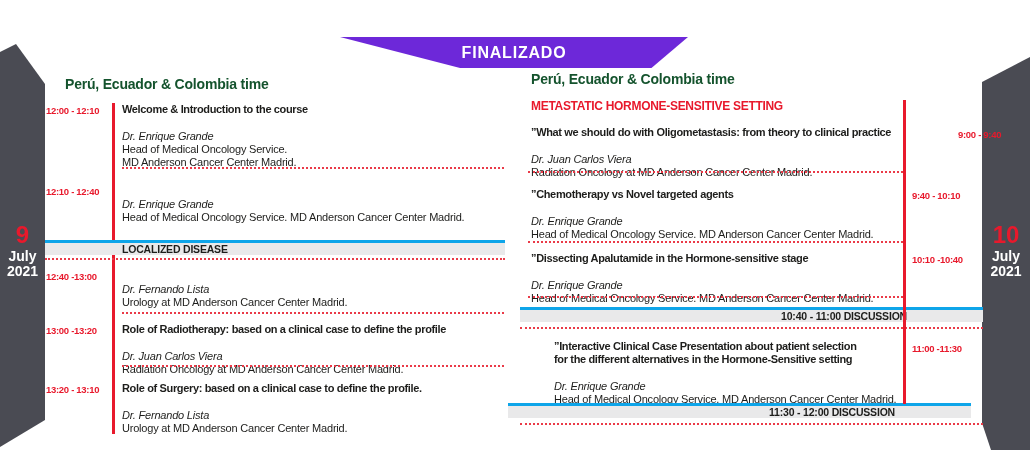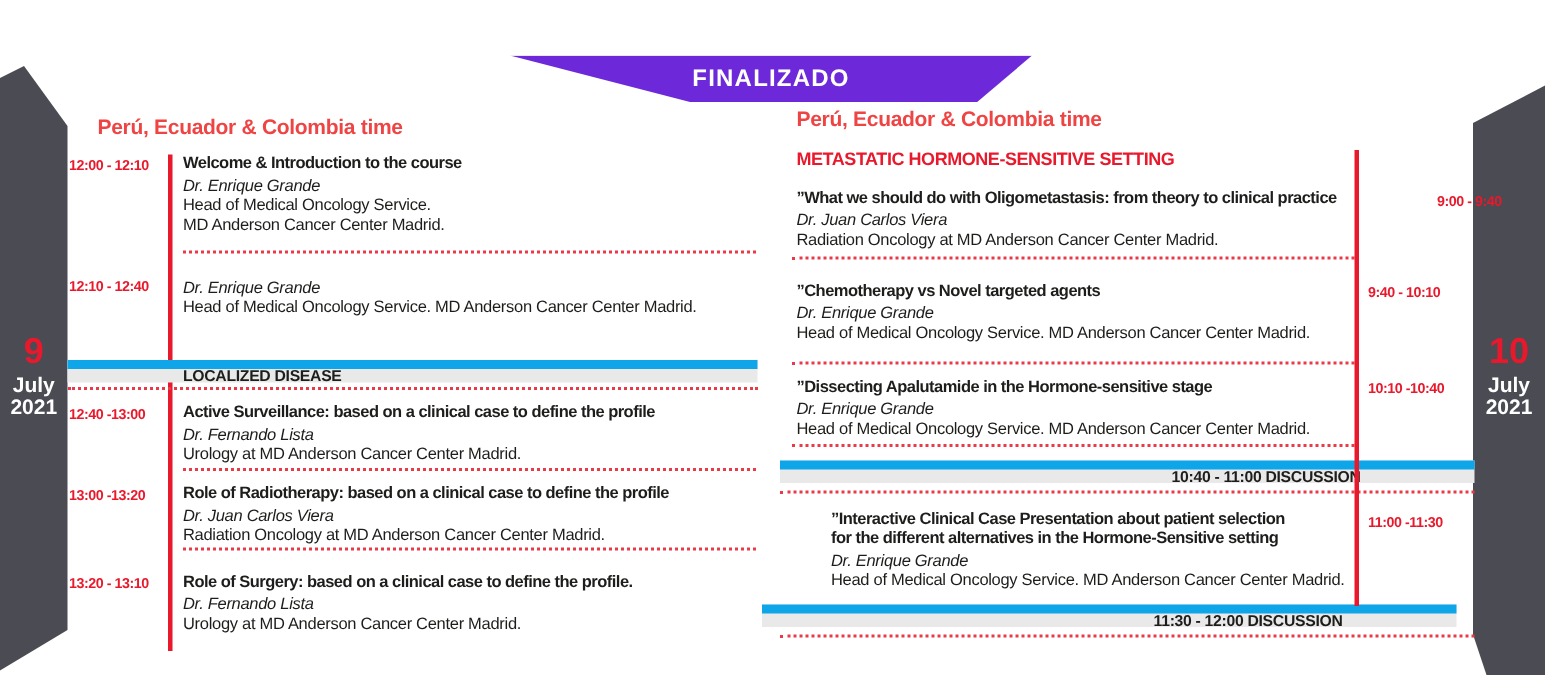--- a/index.html
+++ b/index.html
@@ -23,45 +23,45 @@
   svg.ribbons{position:absolute;left:0;top:0;z-index:0;pointer-events:none;}
   .day-block{
     position:absolute;z-index:1;text-align:center;line-height:1.1;
     font-weight:bold;color:#ffffff;
   }
   .day-block .day-num{display:block;font-size:24px;color:#e8192c;line-height:1.0;margin-bottom:2px;}
   .day-block .day-month{display:block;font-size:14px;}
   .day-block .day-year{display:block;font-size:14px;}
   
   .tz-heading{
-    position:absolute;color:#ef4444;font-weight:bold;font-size:14px;letter-spacing:-.2px;white-space:pre;
+    position:absolute;color:#14532d;font-weight:bold;font-size:14px;letter-spacing:-.2px;white-space:pre;
   }
   .section-heading{
     position:absolute;color:#e8192c;font-weight:bold;font-size:12px;letter-spacing:-.3px;white-space:pre;
   }
   
   .session{position:absolute;z-index:1;}
   .s-title{font-weight:bold;font-size:11px;line-height:13px;letter-spacing:-.35px;white-space:pre;}
-  .s-speaker{font-style:italic;font-size:11px;line-height:13px;letter-spacing:-.2px;margin-top:2px;white-space:pre;}
+  .s-speaker{font-style:italic;font-size:11px;line-height:13px;letter-spacing:-.2px;margin-top:14px;white-space:pre;}
   .s-affil{font-size:11px;line-height:13px;letter-spacing:-.2px;white-space:pre;}
   .time{
     position:absolute;z-index:1;color:#e8192c;font-weight:bold;font-size:9.5px;
     letter-spacing:-.3px;white-space:pre;
   }
   .time.right-col{text-align:left;}
   .time.left-col{width:40px;text-align:right;}
   
   .red-rule{position:absolute;width:3px;background:#e8192c;}
   .red-rule.left{z-index:1;}
   .red-rule.right{z-index:3;}
   
   .dotted{position:absolute;height:0;border-top:2px dotted #ea3a48;z-index:1;}
   
   .band{
-    position:absolute;z-index:2;background:#e9e9ea;border-top:6px solid #0ea5e9;
+    position:absolute;z-index:2;background:#e9e9ea;border-top:3px solid #0ea5e9;
     height:15px;display:flex;align-items:center;
     font-weight:bold;font-size:10.5px;letter-spacing:-.2px;color:#1d1d1b;
   }
   .band.left-band{padding-left:77px;box-sizing:border-box;}
   .band.discussion{justify-content:flex-end;padding-right:76px;box-sizing:border-box;}
 </style>
 </head>
 <body>
 
 <svg class="ribbons" width="1030" height="450" viewBox="0 0 1030 450">
@@ -104,21 +104,20 @@
   <div class="s-affil">Head of Medical Oncology Service. MD Anderson Cancer Center Madrid.</div>
 </div>
 
 <div class="band left-band" style="left:45px;top:240px;width:460px;">
   <span>LOCALIZED DISEASE</span>
 </div>
 <div class="dotted" style="left:45px;top:258px;width:460px;z-index:2;"></div>
 
 <div class="time left-col" style="left:46px;top:271px;">12:40 -13:00</div>
 <div class="session" style="left:122px;top:269px;width:385px;">
-  <div class="s-title">Active Surveillance: based on a clinical case to define the profile</div>
   <div class="s-speaker">Dr. Fernando Lista</div>
   <div class="s-affil">Urology at MD Anderson Cancer Center Madrid.</div>
 </div>
 <div class="dotted" style="left:122px;top:312px;width:382px;"></div>
 
 <div class="time left-col" style="left:46px;top:325px;">13:00 -13:20</div>
 <div class="session" style="left:122px;top:323px;width:385px;">
   <div class="s-title">Role of Radiotherapy: based on a clinical case to define the profile</div>
   <div class="s-speaker">Dr. Juan Carlos Viera</div>
   <div class="s-affil">Radiation Oncology at MD Anderson Cancer Center Madrid.</div>

